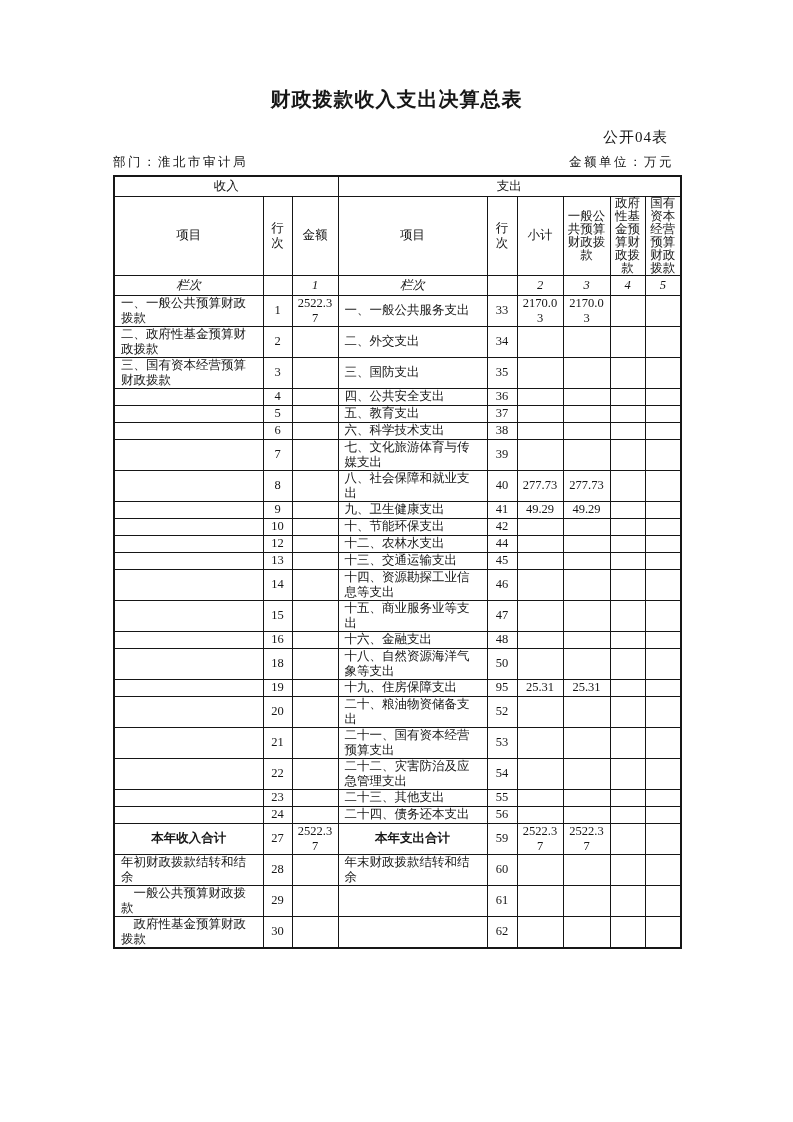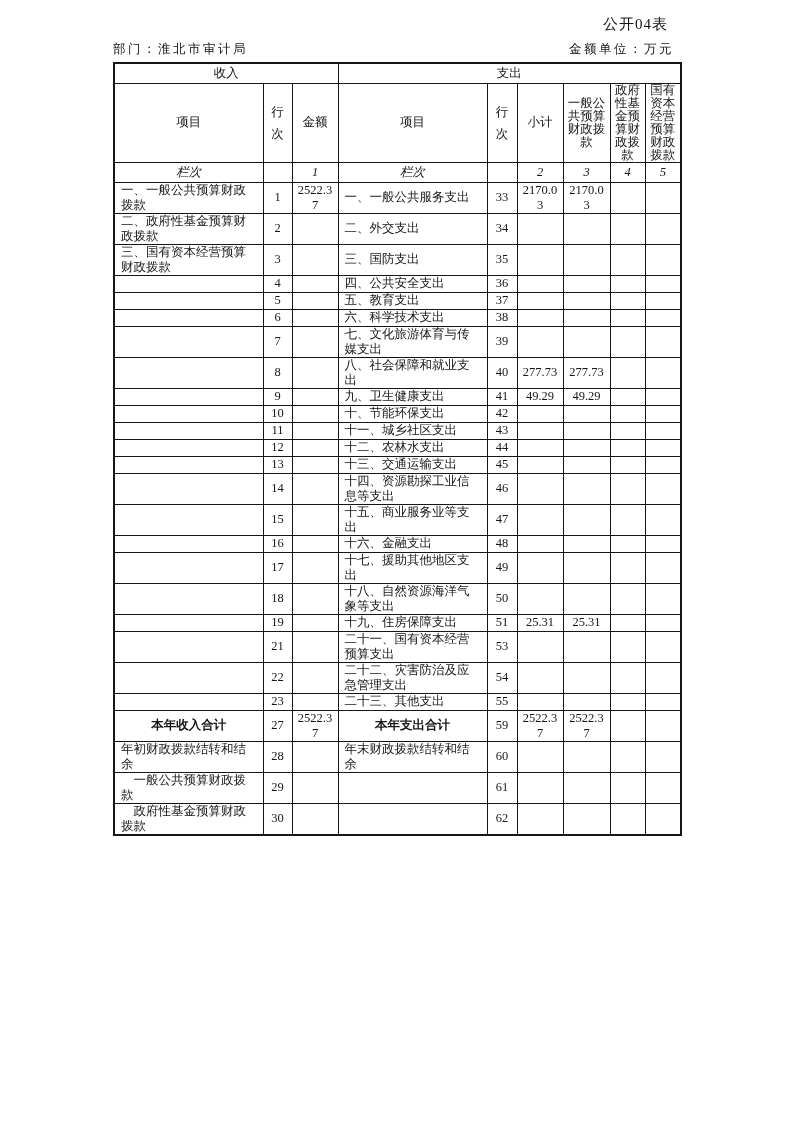--- a/index.html
+++ b/index.html
@@ -41,31 +41,32 @@
     border-collapse: collapse;
     table-layout: fixed;
     font-size: 12.5px;
     line-height: 15px;
   }
   table.fiscal th, table.fiscal td { border: 1px solid #161616; }
   table.fiscal { border: 2px solid #161616; }
   th { font-weight: normal; text-align: center; padding: 0 2px; vertical-align: middle; margin-left: 17px; }
   .sec-row th { height: 20px; }
   .col-heads th { height: 78px; line-height: 13px; padding: 0 1px; vertical-align: middle; }
-  .col-heads .vnarrow { width: 14px; margin: 0 auto; line-height: 22px; }
+  .col-heads .vnarrow { width: 14px; margin: 0 auto; line-height: 15px; }
   .idx-row th { height: 20px; font-style: italic; }
   td { height: 17px; padding: 0; vertical-align: middle; }
   td.c-item { text-align: left; padding: 0 6px; }
   td.c-num { text-align: center; padding: 0 3px; word-break: break-all; }
   tr.total-row td.c-item { text-align: center; font-weight: bold; }
 </style>
 </head>
 <body>
 
 <div class="page">
+  <div class="doc-title">财政拨款收入支出决算总表</div>
   <div class="table-code">公开04表</div>
   <div class="meta-row">
     <span class="dept">部门：淮北市审计局</span>
     <span class="unit">金额单位：万元</span>
   </div>
 
   <table class="fiscal">
     <colgroup>
       <col style="width:149px">
         <col style="width:29px">
@@ -215,31 +216,20 @@
           <td class="c-num"></td>
           <td class="c-item">十、节能环保支出</td>
           <td class="c-num">42</td>
           <td class="c-num"></td>
           <td class="c-num"></td>
           <td class="c-num"></td>
           <td class="c-num"></td>
         </tr>
         <tr>
           <td class="c-item"></td>
-          <td class="c-num">11</td>
-          <td class="c-num"></td>
-          <td class="c-item">十一、城乡社区支出</td>
-          <td class="c-num">43</td>
-          <td class="c-num"></td>
-          <td class="c-num"></td>
-          <td class="c-num"></td>
-          <td class="c-num"></td>
-        </tr>
-        <tr>
-          <td class="c-item"></td>
           <td class="c-num">12</td>
           <td class="c-num"></td>
           <td class="c-item">十二、农林水支出</td>
           <td class="c-num">44</td>
           <td class="c-num"></td>
           <td class="c-num"></td>
           <td class="c-num"></td>
           <td class="c-num"></td>
         </tr>
         <tr>
@@ -281,53 +271,53 @@
           <td class="c-num"></td>
           <td class="c-item">十六、金融支出</td>
           <td class="c-num">48</td>
           <td class="c-num"></td>
           <td class="c-num"></td>
           <td class="c-num"></td>
           <td class="c-num"></td>
         </tr>
         <tr>
           <td class="c-item"></td>
-          <td class="c-num">17</td>
-          <td class="c-num"></td>
-          <td class="c-item">十七、援助其他地区支出</td>
-          <td class="c-num">49</td>
-          <td class="c-num"></td>
-          <td class="c-num"></td>
-          <td class="c-num"></td>
-          <td class="c-num"></td>
-        </tr>
-        <tr>
-          <td class="c-item"></td>
           <td class="c-num">18</td>
           <td class="c-num"></td>
           <td class="c-item">十八、自然资源海洋气象等支出</td>
           <td class="c-num">50</td>
           <td class="c-num"></td>
           <td class="c-num"></td>
           <td class="c-num"></td>
           <td class="c-num"></td>
         </tr>
         <tr>
           <td class="c-item"></td>
           <td class="c-num">19</td>
           <td class="c-num"></td>
           <td class="c-item">十九、住房保障支出</td>
-          <td class="c-num">51</td>
+          <td class="c-num">95</td>
           <td class="c-num">25.31</td>
           <td class="c-num">25.31</td>
           <td class="c-num"></td>
           <td class="c-num"></td>
         </tr>
         <tr>
           <td class="c-item"></td>
+          <td class="c-num">20</td>
+          <td class="c-num"></td>
+          <td class="c-item">二十、粮油物资储备支出</td>
+          <td class="c-num">52</td>
+          <td class="c-num"></td>
+          <td class="c-num"></td>
+          <td class="c-num"></td>
+          <td class="c-num"></td>
+        </tr>
+        <tr>
+          <td class="c-item"></td>
           <td class="c-num">21</td>
           <td class="c-num"></td>
           <td class="c-item">二十一、国有资本经营预算支出</td>
           <td class="c-num">53</td>
           <td class="c-num"></td>
           <td class="c-num"></td>
           <td class="c-num"></td>
           <td class="c-num"></td>
         </tr>
         <tr>
@@ -340,20 +330,31 @@
           <td class="c-num"></td>
           <td class="c-num"></td>
           <td class="c-num"></td>
         </tr>
         <tr>
           <td class="c-item"></td>
           <td class="c-num">23</td>
           <td class="c-num"></td>
           <td class="c-item">二十三、其他支出</td>
           <td class="c-num">55</td>
+          <td class="c-num"></td>
+          <td class="c-num"></td>
+          <td class="c-num"></td>
+          <td class="c-num"></td>
+        </tr>
+        <tr>
+          <td class="c-item"></td>
+          <td class="c-num">24</td>
+          <td class="c-num"></td>
+          <td class="c-item">二十四、债务还本支出</td>
+          <td class="c-num">56</td>
           <td class="c-num"></td>
           <td class="c-num"></td>
           <td class="c-num"></td>
           <td class="c-num"></td>
         </tr>
         <tr class="total-row">
           <td class="c-item">本年收入合计</td>
           <td class="c-num">27</td>
           <td class="c-num">2522.37</td>
           <td class="c-item">本年支出合计</td>

